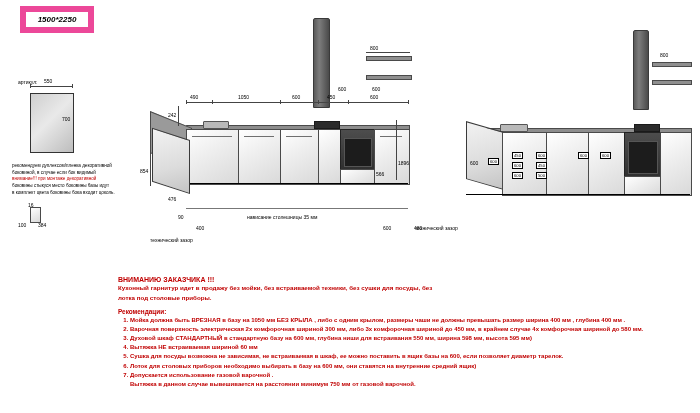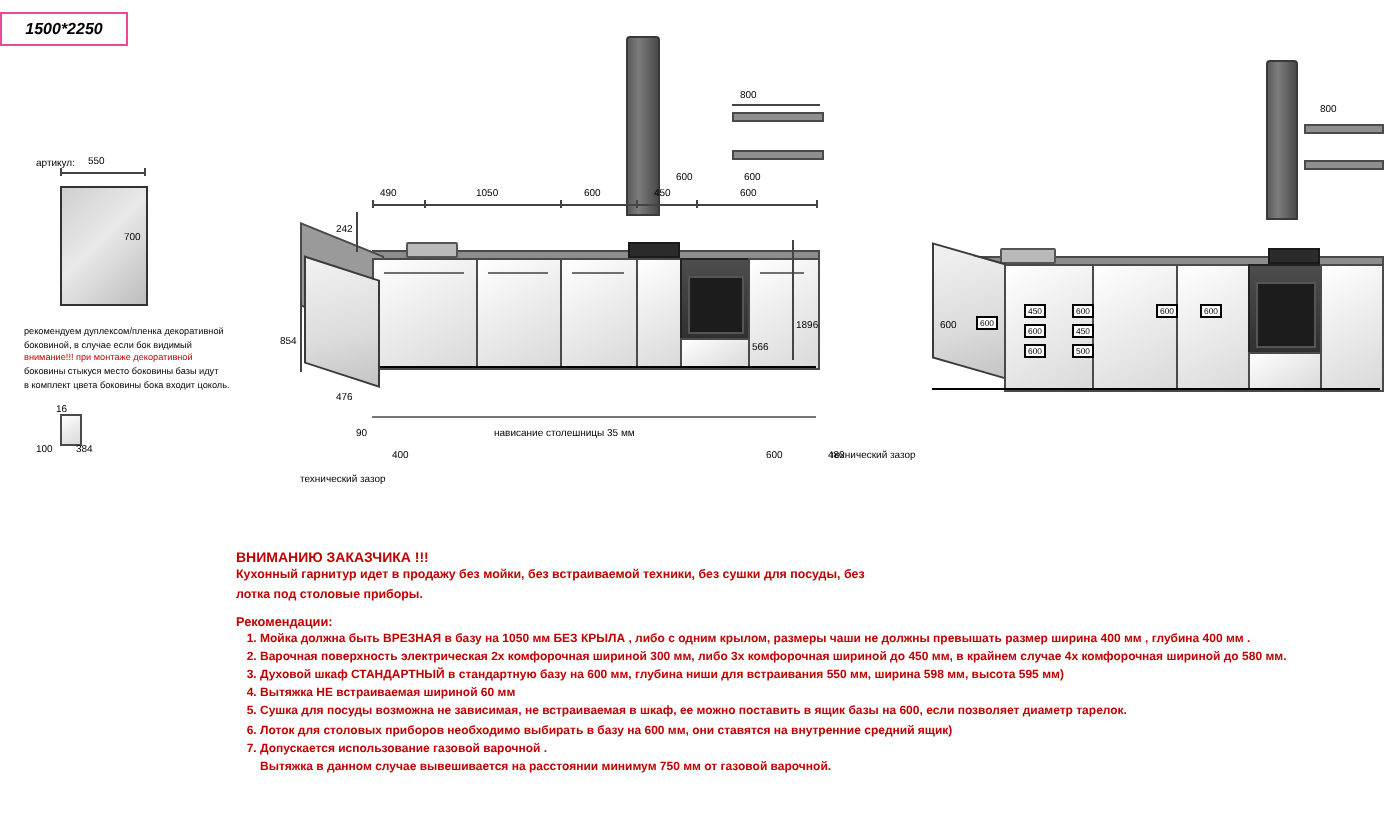--- a/index.html
+++ b/index.html
@@ -5,22 +5,22 @@
   html,body{margin:0;padding:0;}
   body{
     width:700px;height:413px;background:#ffffff;
     font-family:"Liberation Sans",sans-serif;
     position:relative;overflow:hidden;
     -webkit-font-smoothing:antialiased;
   }
   .abs{position:absolute;}
   
   #title-box{
-    left:0;top:6px;width:62px;height:15px;
-    border:1px solid #ec4899;background:#fff;
+    left:20px;top:6px;width:62px;height:15px;
+    border:6px solid #ec4899;background:#fff;
     font-size:8px;font-weight:bold;font-style:italic;
     display:flex;align-items:center;justify-content:center;
   }
   
   .hline{background:#000;height:1px;}
   .dimline{background:#444;height:1px;}
   .dimv{background:#444;width:1px;}
   .tick{background:#444;width:1px;height:4px;}
   .lbl{font-size:5px;color:#000;white-space:nowrap;}
   

